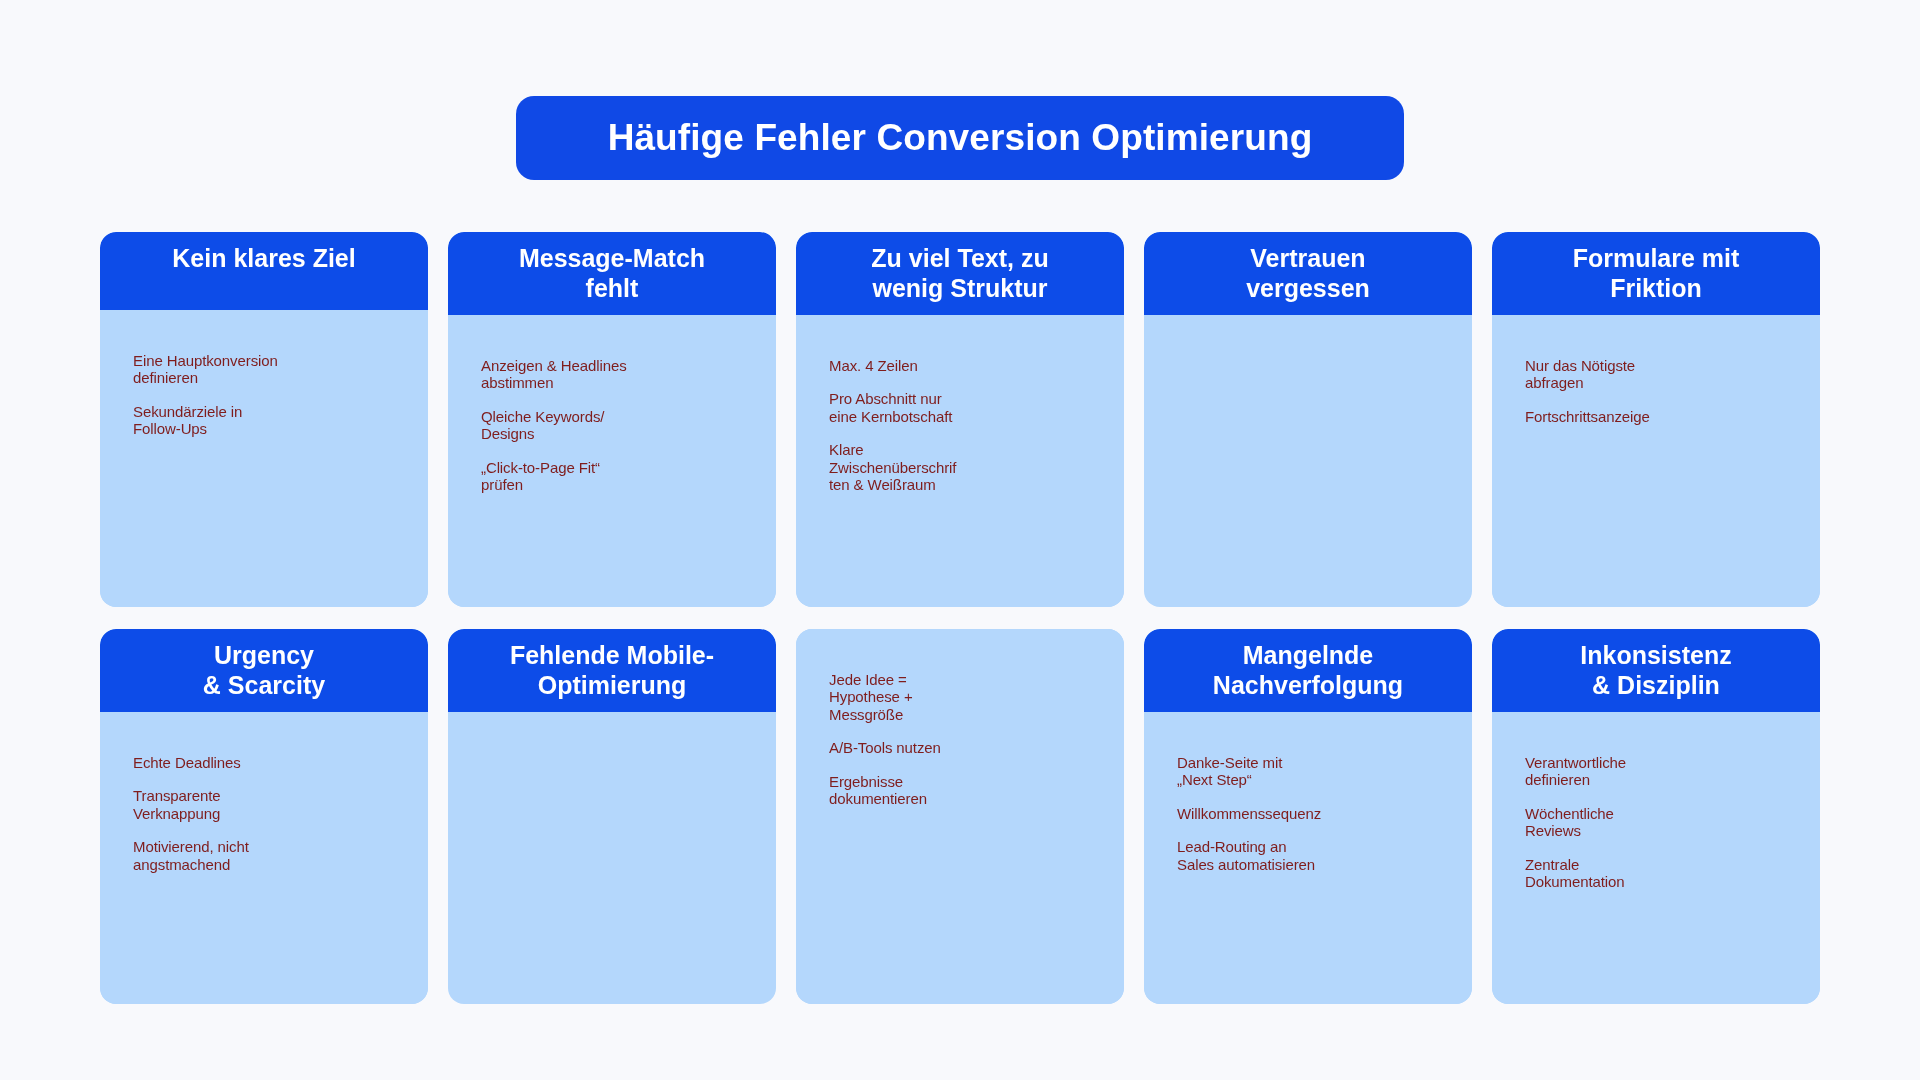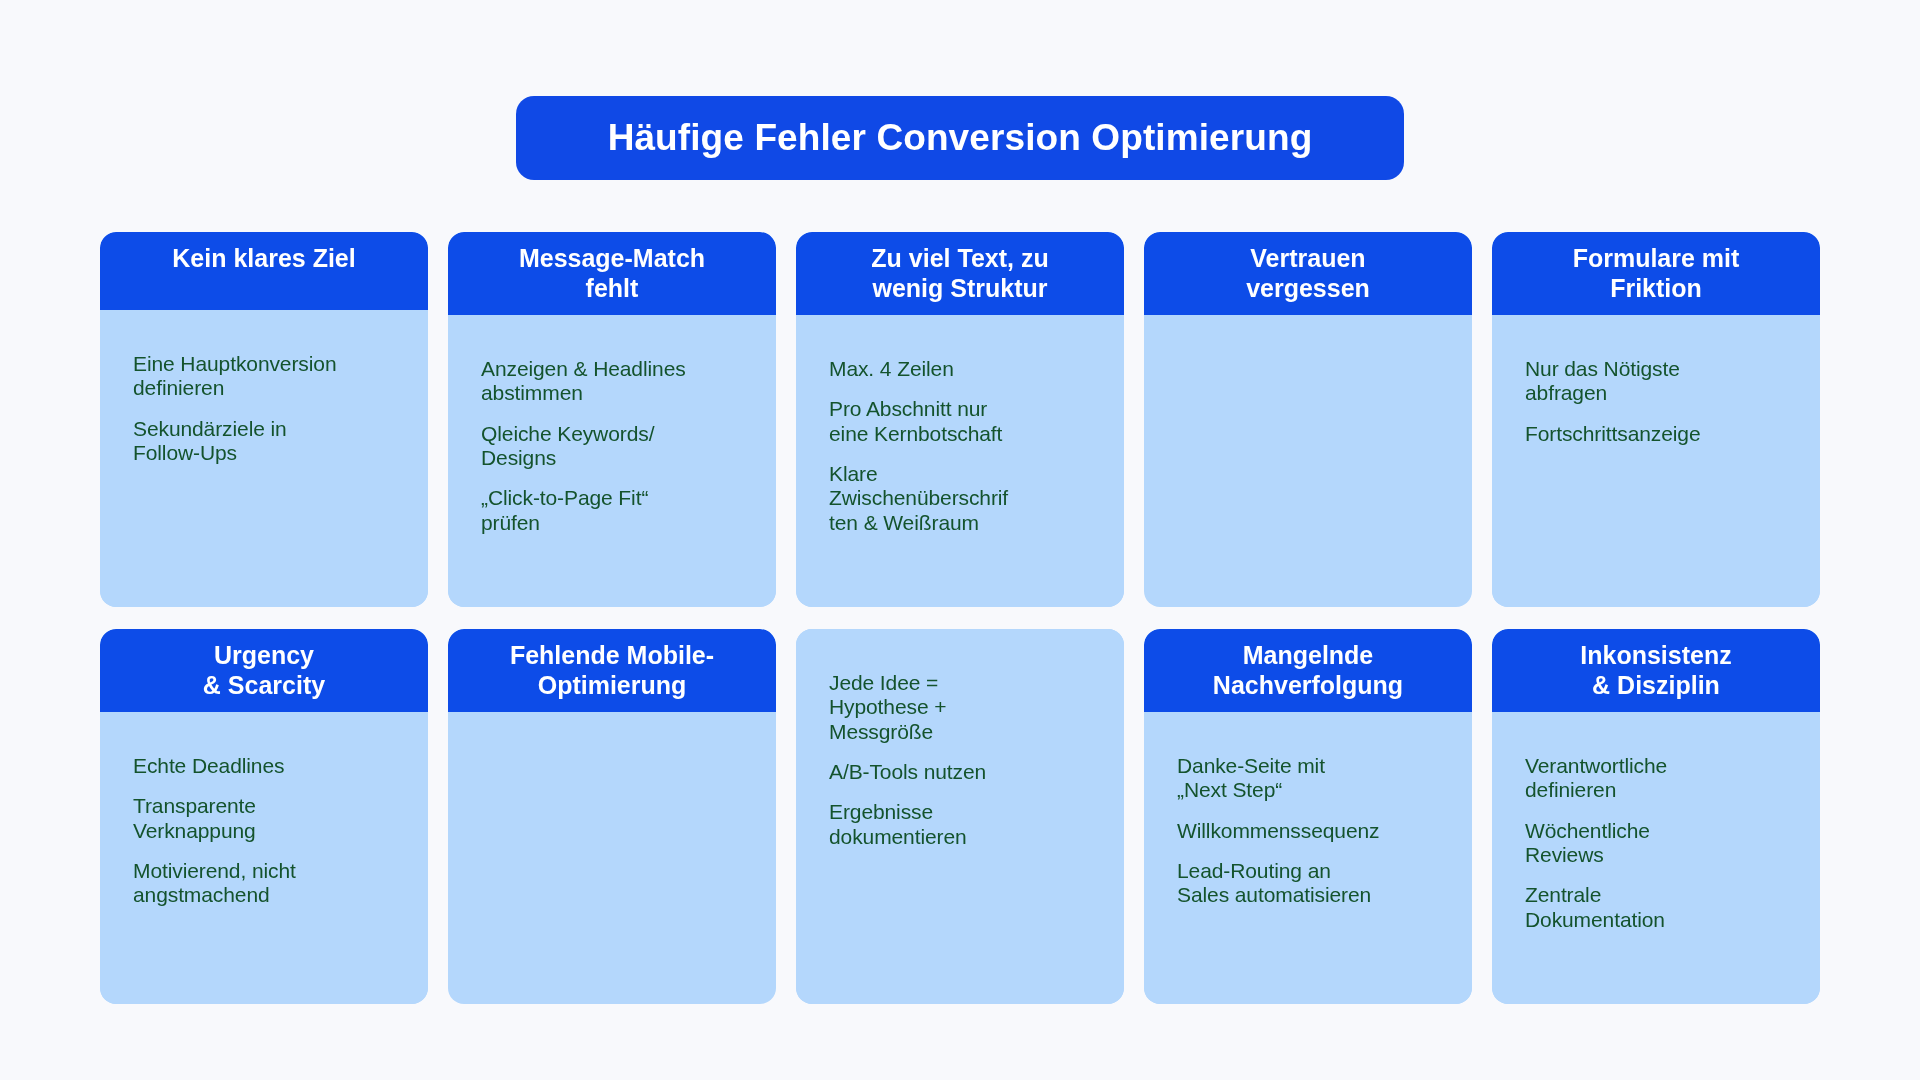--- a/index.html
+++ b/index.html
@@ -83,22 +83,22 @@
     flex: 1;
     background: #b4d7fc;
     border-radius: 0 0 16px 16px;
     padding: 42px 28px 18px 33px;
     display: flex;
     flex-direction: column;
     gap: 16px;
   }
 
   .bullet {
-    color: #14532d;
-    font-size: 21px;
+    color: #7f1d1d;
+    font-size: 15px;
     line-height: 1.16;
     white-space: pre-line;
     letter-spacing: -0.1px;
   }
 </style>
 </head>
 <body>
 
 <div class="page">
 

